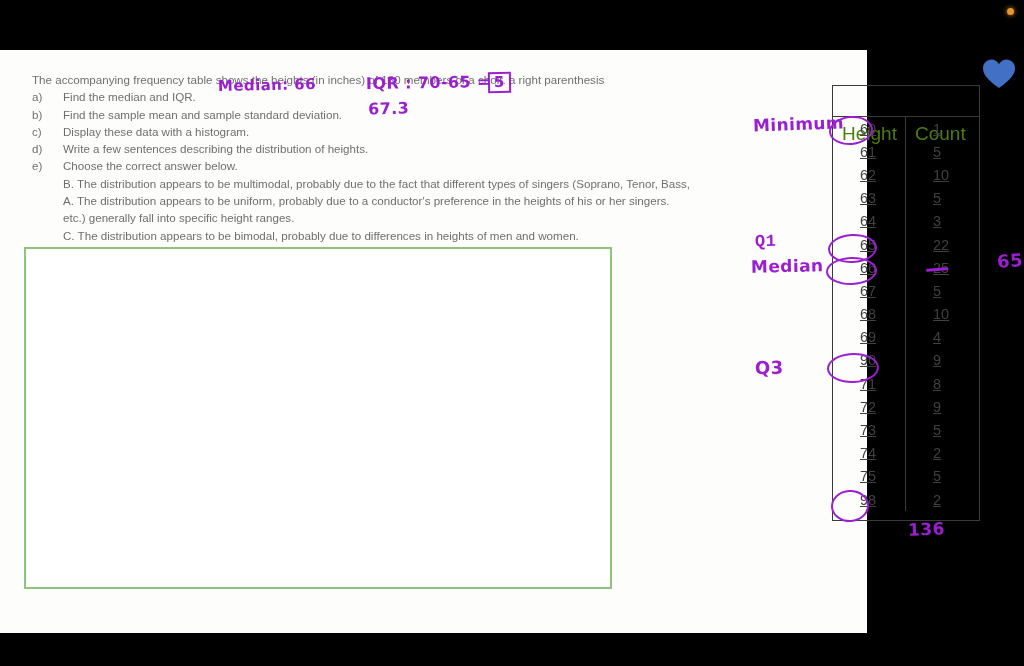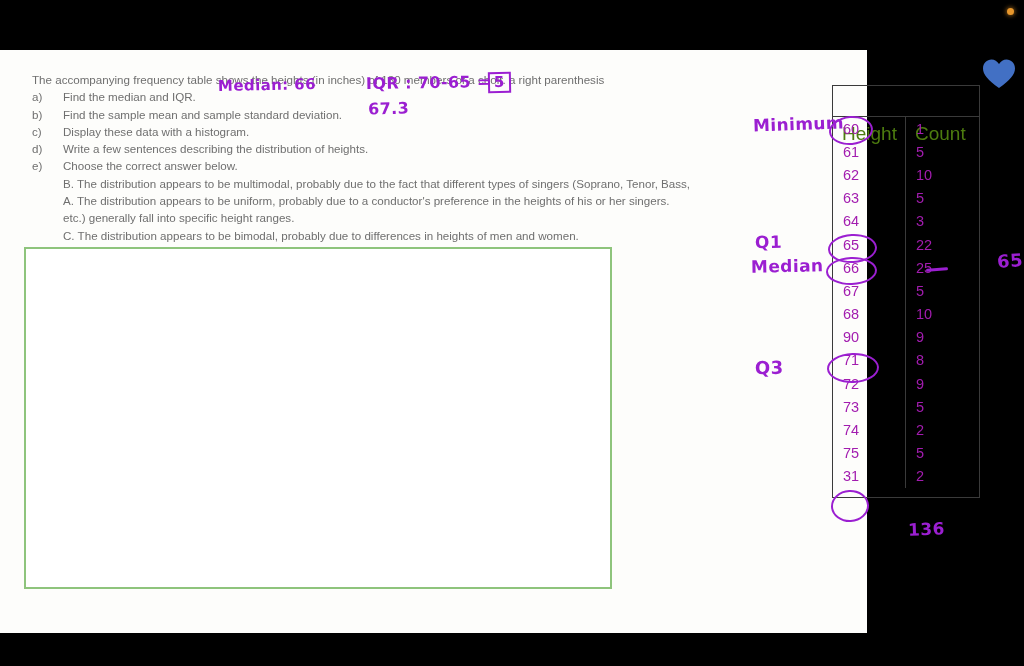--- a/index.html
+++ b/index.html
@@ -121,25 +121,26 @@
   .cell-h { width: 73px; border-right: 1px solid #3a3a3a; }
   .cell-c { width: 73px; }
   .tbl-body { position: relative; }
   .trow {
     display: flex;
     height: 23.2px;
   }
   .trow .cell-h,
   .trow .cell-c {
     font-size: 14.5px;
-    color: #a21caf;
+    color: #404040;
     display: flex;
     align-items: center;
-    padding-left: 10px;
+    padding-left: 27px;
     box-sizing: border-box;
+    text-decoration: underline;
   }
   .trow .cell-h { width: 73px; border-right: 1px solid #3a3a3a; }
   .trow .cell-c { width: 73px; }
   .tbl-pad { height: 9px; }
 
   
   .ink {
     position: absolute;
     color: #9b1fd1;
     font-family: "DejaVu Sans", sans-serif;
@@ -152,21 +153,21 @@
   .ink-mean { left: 368px; top: 49px; font-size: 16px; transform: rotate(-1.5deg); }
   .ink-boxed5 {
     left: 488px; top: 22px;
     font-size: 15px;
     border: 2px solid #9b1fd1;
     padding: 0 4px 1px 4px;
     line-height: 16px;
     transform: rotate(-1deg);
   }
   .ink-min { left: 753px; top: 64px; font-size: 17px; transform: rotate(-2deg); }
-  .ink-q1 { left: 755px; top: 182px; font-size: 17px; transform: rotate(-1deg); }
+  .ink-q1 { left: 755px; top: 182px; font-size: 17px; transform: rotate(-1deg); font-family: Liberation Mono, monospace; }
   .ink-medlabel { left: 751px; top: 206px; font-size: 17px; transform: rotate(-1deg); }
   .ink-q3 { left: 755px; top: 307px; font-size: 18px; transform: rotate(-1deg); }
   .ink-side65 { left: 997px; top: 200px; font-size: 18px; transform: rotate(-4deg); }
   .ink-total { left: 908px; top: 469px; font-size: 17px; transform: rotate(-2deg); }
 
   
   .circ {
     position: absolute;
     border: 2.5px solid #9b1fd1;
     border-radius: 50%;
@@ -284,20 +285,24 @@
         </div>
         <div class="trow">
           <div class="cell-h">67</div>
           <div class="cell-c">5</div>
         </div>
         <div class="trow">
           <div class="cell-h">68</div>
           <div class="cell-c">10</div>
         </div>
         <div class="trow">
+          <div class="cell-h">69</div>
+          <div class="cell-c">4</div>
+        </div>
+        <div class="trow">
           <div class="cell-h">90</div>
           <div class="cell-c">9</div>
         </div>
         <div class="trow">
           <div class="cell-h">71</div>
           <div class="cell-c">8</div>
         </div>
         <div class="trow">
           <div class="cell-h">72</div>
           <div class="cell-c">9</div>
@@ -308,21 +313,21 @@
         </div>
         <div class="trow">
           <div class="cell-h">74</div>
           <div class="cell-c">2</div>
         </div>
         <div class="trow">
           <div class="cell-h">75</div>
           <div class="cell-c">5</div>
         </div>
         <div class="trow">
-          <div class="cell-h">31</div>
+          <div class="cell-h">98</div>
           <div class="cell-c">2</div>
         </div>
         <div class="tbl-pad"></div>
       </div>
     </div>
 
     <div class="ink ink-median">Median: 66</div>
     <div class="ink ink-iqr">IQR : 70-65 =</div>
     <div class="ink ink-boxed5">5</div>
     <div class="ink ink-mean">67.3</div>

